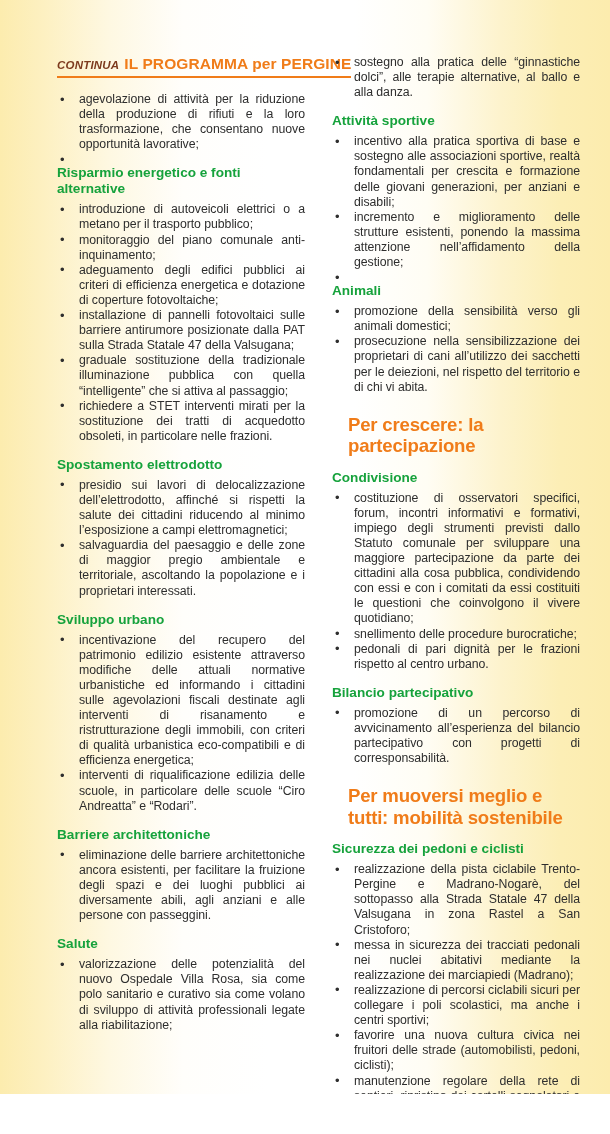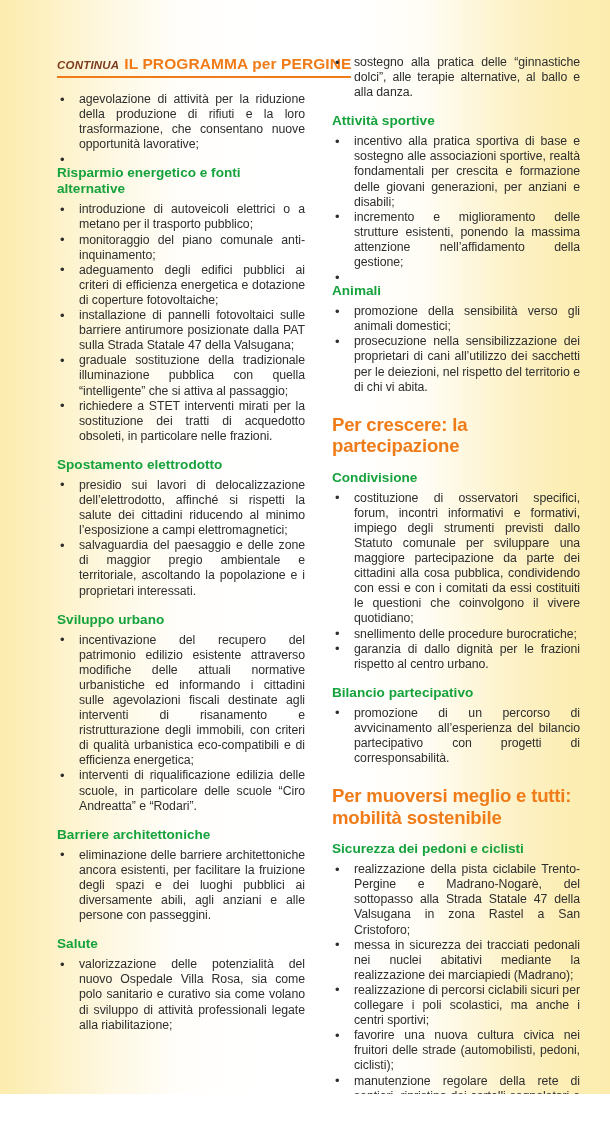--- a/index.html
+++ b/index.html
@@ -50,21 +50,21 @@
     line-height: 16px;
     font-weight: bold;
     color: #16a23c;
     margin: 13px 0 5px 0;
   }
   h2.major-heading {
     font-size: 18.6px;
     line-height: 21.5px;
     font-weight: bold;
     color: #f07c19;
-    margin: 19px 0 7px 0;
+    margin: 19px 0 7px 16px;
     letter-spacing: -0.2px;
   }
   .sec:first-child h3.sub-heading { margin-top: 0; }
 
   
   ul.bullets { list-style: none; margin: 0; padding: 0; }
   ul.bullets li {
     position: relative;
     padding-left: 22px;
     font-size: 12.3px;
@@ -161,21 +161,21 @@
             </ul>
           </section>
           <section class="sec">
             <h2 class="major-heading">Per crescere: la partecipazione</h2>
           </section>
           <section class="sec">
             <h3 class="sub-heading">Condivisione</h3>
             <ul class="bullets">
               <li><span class="dot">•</span><span>costituzione di osservatori specifici, forum, incontri informativi e formativi, impiego degli strumenti previsti dallo Statuto comunale per sviluppare una maggiore partecipazione da parte dei cittadini alla cosa pubblica, condividendo con essi e con i comitati da essi costituiti le questioni che coinvolgono il vivere quotidiano;</span></li>
               <li><span class="dot">•</span><span>snellimento delle procedure burocratiche;</span></li>
-              <li><span class="dot">•</span><span>garanzia di dallo dignità per le frazioni rispetto al centro urbano.</span></li>
+              <li><span class="dot">•</span><span>pedonali di pari dignità per le frazioni rispetto al centro urbano.</span></li>
             </ul>
           </section>
           <section class="sec">
             <h3 class="sub-heading">Bilancio partecipativo</h3>
             <ul class="bullets">
               <li><span class="dot">•</span><span>promozione di un percorso di avvicinamento all’esperienza del bilancio partecipativo con progetti di corresponsabilità.</span></li>
             </ul>
           </section>
           <section class="sec">
             <h2 class="major-heading">Per muoversi meglio e tutti: mobilità sostenibile</h2>

